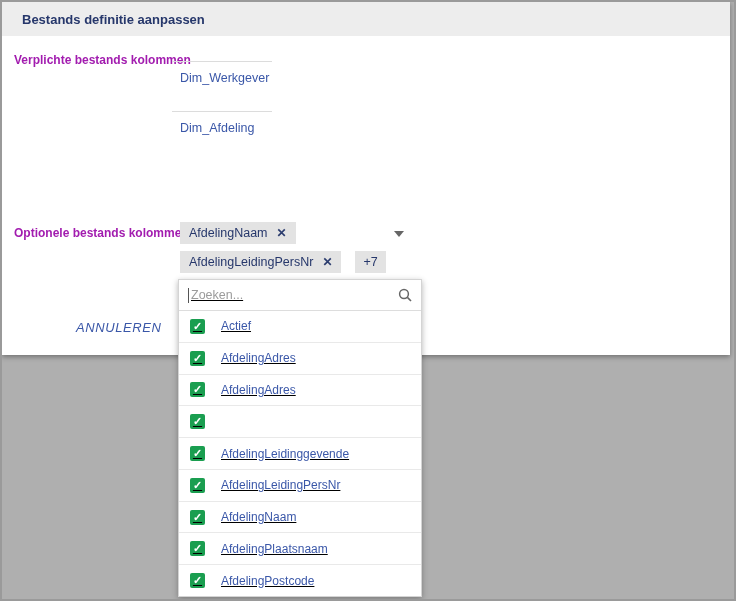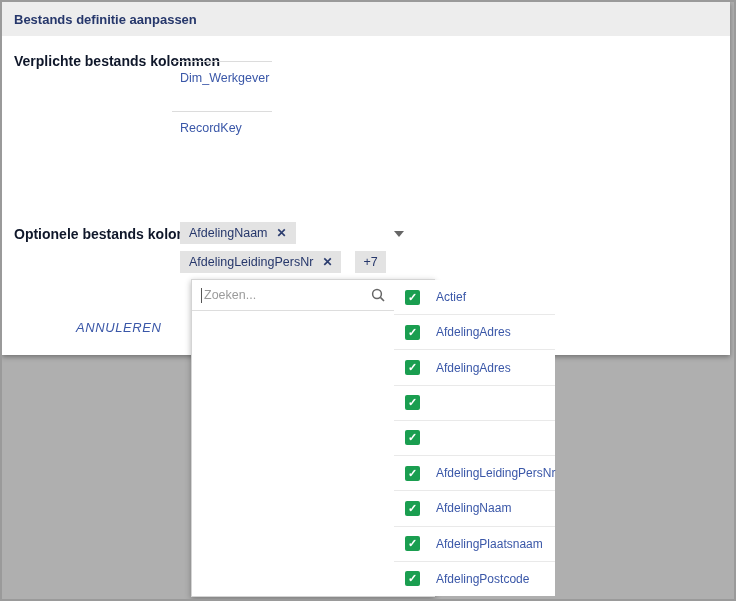--- a/index.html
+++ b/index.html
@@ -19,28 +19,28 @@
   .dialog {
     position:absolute; left:0; top:0;
     width:728px; height:353px;
     background:#ffffff;
     box-shadow:0 2px 5px rgba(0,0,0,0.35);
     z-index:1;
   }
   .dialog-header {
     height:34px; background:#ededed;
     display:flex; align-items:center;
-    padding-left:12px;
+    padding-left:20px;
   }
   .dialog-title {
     font-size:13px; font-weight:700; color:#26376b;
   }
   .field-label {
     position:absolute; left:12px;
-    font-size:14px; font-weight:700; color:#0f172a;
+    font-size:12px; font-weight:700; color:#a21caf;
   }
   
   .required-list {
     position:absolute; left:170px; top:43px; width:100px;
   }
   .required-item {
     height:33.5px; border-top:1px solid #dcdcdc;
     display:flex; align-items:center; padding-left:8px;
     font-size:12.5px; color:#3a57a8;margin-top:16px;
   }
@@ -72,27 +72,27 @@
   
   .cancel-button {
     position:absolute; left:62px; top:310px;
     background:transparent; border:none; cursor:pointer;
     font-family:"Liberation Sans", sans-serif;
     font-size:13px; font-weight:500; letter-spacing:0.6px;
     color:#3a57a8; padding:8px 12px;font-style:italic;
   }
   
   .dropdown-panel {
-    position:absolute; left:189px; top:277px;
+    position:absolute; left:176px; top:277px;
     width:244px; height:318px;
     background:#ffffff;
     border:1px solid #d4d4d4;
     box-shadow:0 2px 6px rgba(0,0,0,0.3);
     z-index:2;
-    display:flex; flex-direction:row;
+    display:flex; flex-direction:column;text-decoration:underline;
   }
   .search-row {
     height:31px; flex:0 0 31px;
     display:flex; align-items:center;
     padding:0 9px;
     border-bottom:1px solid #dddddd;
   }
   .text-caret { width:1px; height:15px; background:#555555; margin-right:2px; }
   .search-input {
     flex:1; border:none; outline:none; background:transparent;
@@ -125,21 +125,21 @@
 
   <div class="dialog">
     <div class="dialog-header">
       <span class="dialog-title">Bestands definitie aanpassen</span>
     </div>
 
     <span class="field-label" style="top:51px;">Verplichte bestands kolommen</span>
 
     <div class="required-list">
       <div class="required-item">Dim_Werkgever</div>
-      <div class="required-item">RecordKey</div>
+      <div class="required-item">Dim_Afdeling</div>
     </div>
 
     <span class="field-label" style="top:224px;">Optionele bestands kolommen</span>
 
     <div class="optional-control">
       <div class="chip-row">
         <span class="chip">
           <span>AfdelingNaam</span>
           <span class="chip-remove">✕</span>
         </span>
@@ -179,20 +179,21 @@
       </div>
       <div class="option-row">
         <span class="checkbox">✓</span>
         <span class="option-label">AfdelingAdres</span>
       </div>
       <div class="option-row">
         <span class="checkbox">✓</span>
       </div>
       <div class="option-row">
         <span class="checkbox">✓</span>
+        <span class="option-label">AfdelingLeidinggevende</span>
       </div>
       <div class="option-row">
         <span class="checkbox">✓</span>
         <span class="option-label">AfdelingLeidingPersNr</span>
       </div>
       <div class="option-row">
         <span class="checkbox">✓</span>
         <span class="option-label">AfdelingNaam</span>
       </div>
       <div class="option-row">

